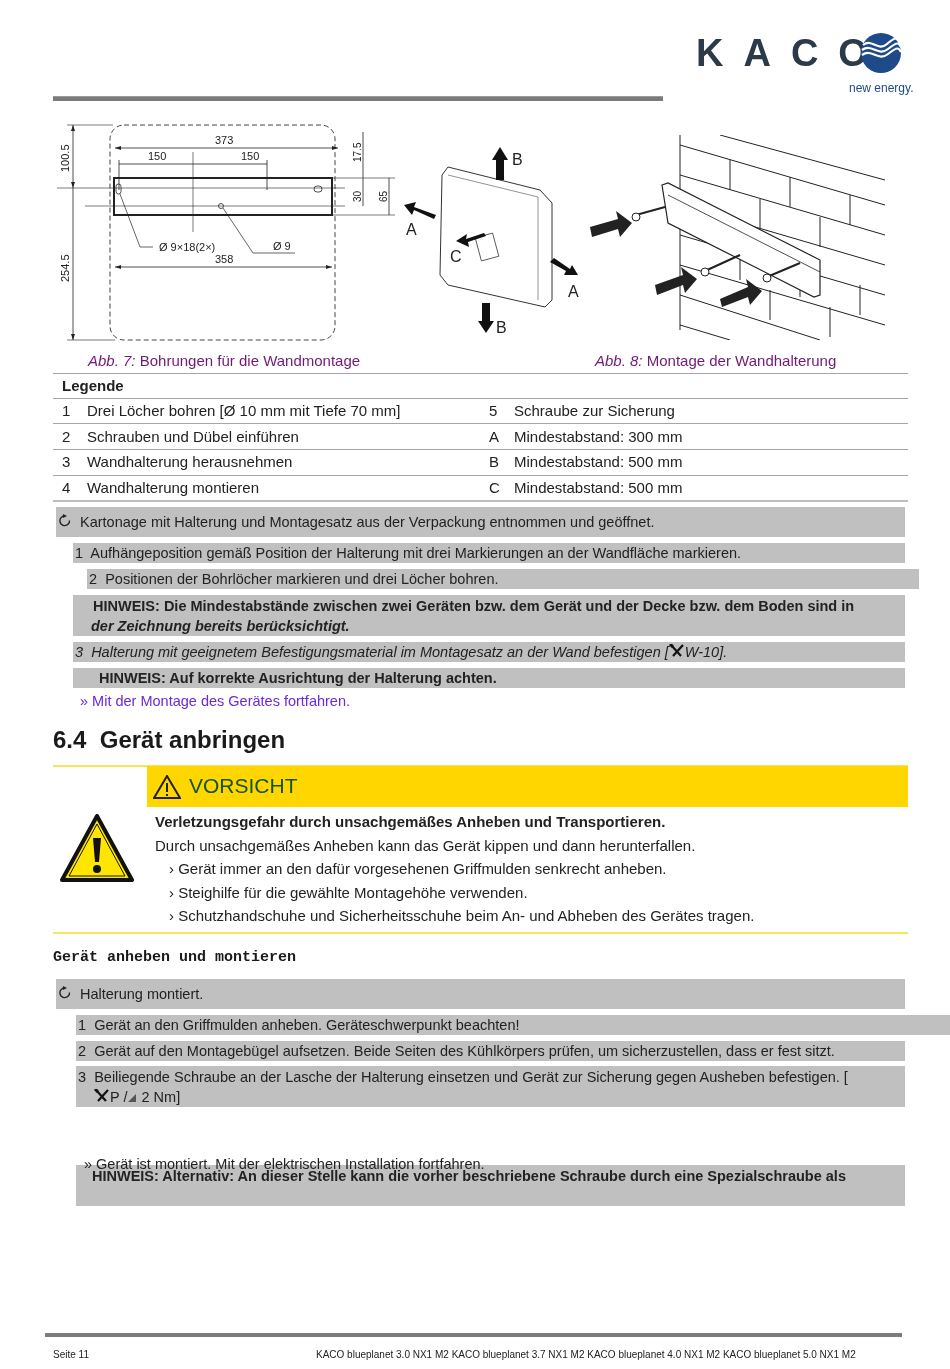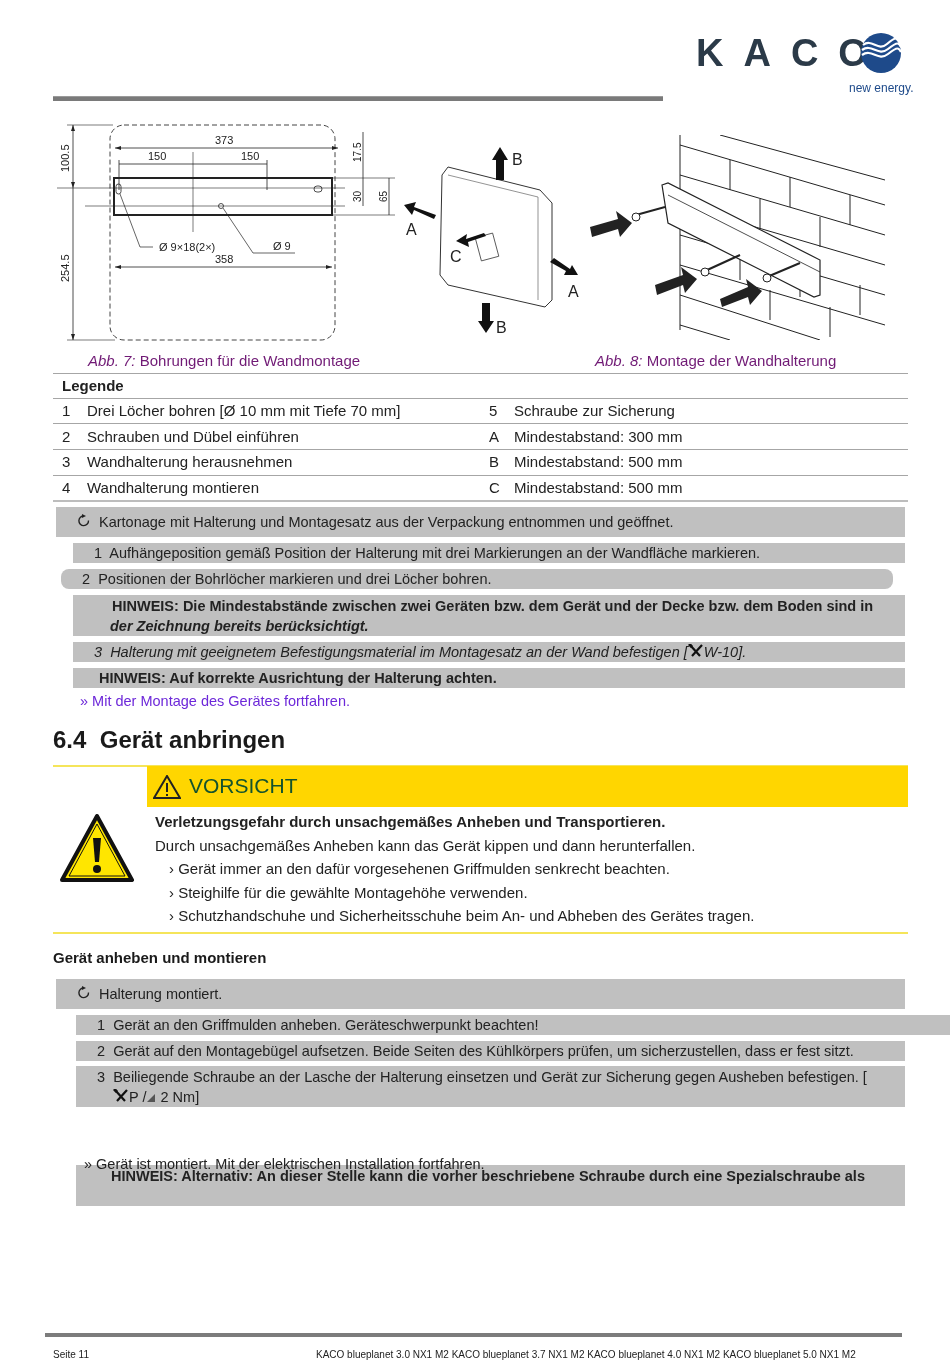--- a/index.html
+++ b/index.html
@@ -21,27 +21,27 @@
 
   .caption { font-size: 15px; color: #701a75; }
   .caption i { font-style: italic; }
 
   
   .rule { height: 1px; background: #a6a6a6; }
   .legend-cell { font-size: 15px; color: #222; }
   .legend-num { display: inline-block; width: 25px; }
 
   
-  .block { background: #c0c0c0; font-size: 14.5px; color: #222; padding-left: 21px; line-height: 20px; }
+  .block { background: #c0c0c0; font-size: 14.5px; color: #222; padding-left: 2px; line-height: 20px; }
   .block.bold { font-weight: bold; }
   .icon-inline { display: inline-block; vertical-align: middle; }
 
   
   .h2 { font-size: 24px; font-weight: bold; color: #1a1a1a; }
-  .h3 { font-size: 15px; font-weight: bold; color: #1a1a1a; }
+  .h3 { font-size: 15px; font-weight: bold; color: #1a1a1a; font-family: Liberation Mono, monospace; }
 
   
   .warn-line { height: 2px; background: #f5e55a; }
   .warn-header { background: #ffd600; }
   .warn-title { font-size: 21px; color: #14532d; }
   .warn-text { font-size: 15px; color: #222; line-height: 23.6px; }
 
   
   .footer-bar { left: 45px; top: 1333px; width: 857px; height: 4px; background: #7c7c7c; }
   .footer-text { font-size: 10px; color: #222; }
@@ -176,21 +176,21 @@
 <div class="abs block" style="left:56px; top:507px; width:849px; height:30px; line-height:30px;">
   <span class="icon-inline" style="margin-right:8px;">
     <svg width="14" height="14" viewBox="0 0 14 14">
         <path d="M11.5 6.5 A4.8 4.8 0 1 1 7 2" fill="none" stroke="#222" stroke-width="1.4"></path>
         <polygon points="5,0 9,2 5,4" fill="#222"></polygon>
       </svg>
   </span><span>Kartonage mit Halterung und Montagesatz aus der Verpackung entnommen und geöffnet.</span>
 </div>
 
 <div class="abs block" style="left:73px; top:543px; width:832px; height:20px;"><span>1</span>&nbsp; <span>Aufhängeposition gemäß Position der Halterung mit drei Markierungen an der Wandfläche markieren.</span></div>
-<div class="abs block" style="left:61px; top:569px; width:832px; height:20px;border-radius:8px;"><span>2</span>&nbsp; <span>Positionen der Bohrlöcher markieren und drei Löcher bohren.</span></div>
+<div class="abs block" style="left:87px; top:569px; width:832px; height:20px;"><span>2</span>&nbsp; <span>Positionen der Bohrlöcher markieren und drei Löcher bohren.</span></div>
 <div class="abs block bold" style="left:73px; top:595px; width:832px; height:41px; padding-top:1px;">
   <div style="padding-left:18px;">HINWEIS: Die Mindestabstände zwischen zwei Geräten bzw. dem Gerät und der Decke bzw. dem Boden sind in</div>
   <div style="padding-left:16px;font-style:italic;">der Zeichnung bereits berücksichtigt.</div>
 </div>
 <div class="abs block" style="left:73px; top:642px; width:832px; height:20px;font-style:italic;"><span>3</span>&nbsp; <span>Halterung mit geeignetem Befestigungsmaterial im Montagesatz an der Wand befestigen [</span><span class="icon-inline"><svg width="16" height="14" viewBox="0 0 16 14">
         <path d="M2 1 L12 12 M14 1 L4 12" stroke="#111" stroke-width="2.2"></path>
         <path d="M1 0 L4 3" stroke="#111" stroke-width="3"></path>
       </svg></span><span>W-10</span><span>].</span></div>
 <div class="abs block bold" style="left:73px; top:668px; width:832px; height:20px; padding-left:26px;">HINWEIS: Auf korrekte Ausrichtung der Halterung achten.</div>
 <div class="abs" style="left:80px; top:693px; font-size:14.5px; color:#6d28d9;">» Mit der Montage des Gerätes fortfahren.</div>
@@ -212,21 +212,21 @@
   <svg width="74" height="68" viewBox="0 0 74 68">
       <polygon points="37,2 72,66 2,66" fill="#ffe600" stroke="#111" stroke-width="4" stroke-linejoin="round"></polygon>
       <polygon points="37,10 65,62 9,62" fill="#ffe600" stroke="#111" stroke-width="1"></polygon>
       <path d="M33 24 L41 24 L39 48 L35 48 Z" fill="#111"></path>
       <circle cx="37" cy="55" r="4" fill="#111"></circle>
     </svg>
 </div>
 <div class="abs warn-text" style="left:155px; top:810px; width:750px;">
   <div style="font-weight:bold;">Verletzungsgefahr durch unsachgemäßes Anheben und Transportieren.</div>
   <div>Durch unsachgemäßes Anheben kann das Gerät kippen und dann herunterfallen.</div>
-  <div style="padding-left:14px;">› Gerät immer an den dafür vorgesehenen Griffmulden senkrecht beachten.</div>
+  <div style="padding-left:14px;">› Gerät immer an den dafür vorgesehenen Griffmulden senkrecht anheben.</div>
   <div style="padding-left:14px;">› Steighilfe für die gewählte Montagehöhe verwenden.</div>
   <div style="padding-left:14px;">› Schutzhandschuhe und Sicherheitsschuhe beim An- und Abheben des Gerätes tragen.</div>
 </div>
 <div class="abs warn-line" style="left:53px; top:932px; width:855px;"></div>
 
 <div class="abs h3" style="left:53px; top:949px;">Gerät anheben und montieren</div>
 
 <div class="abs block" style="left:56px; top:979px; width:849px; height:30px; line-height:30px;">
   <span class="icon-inline" style="margin-right:8px;">
     <svg width="14" height="14" viewBox="0 0 14 14">

